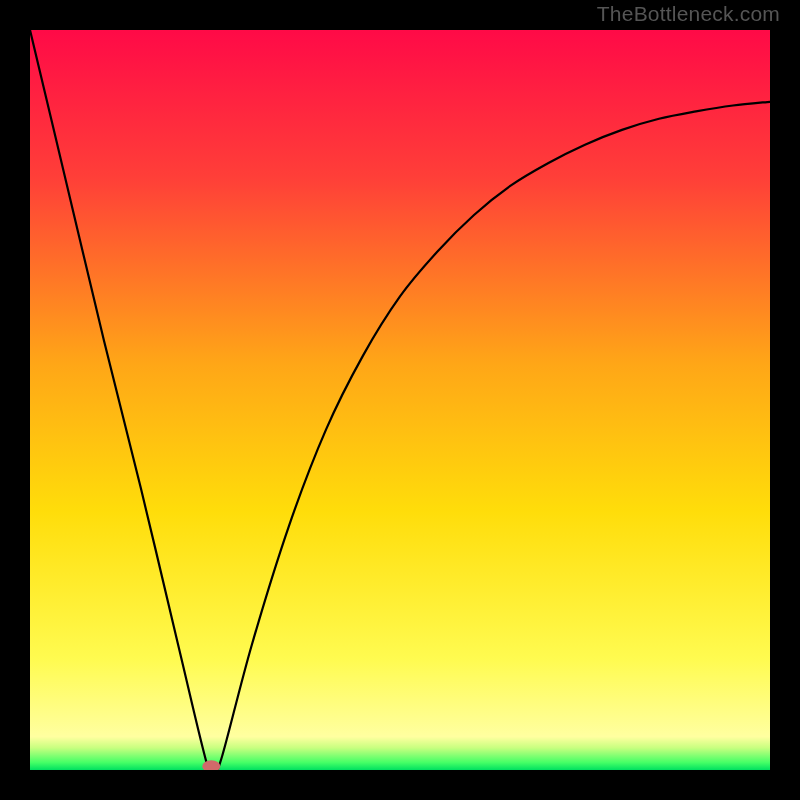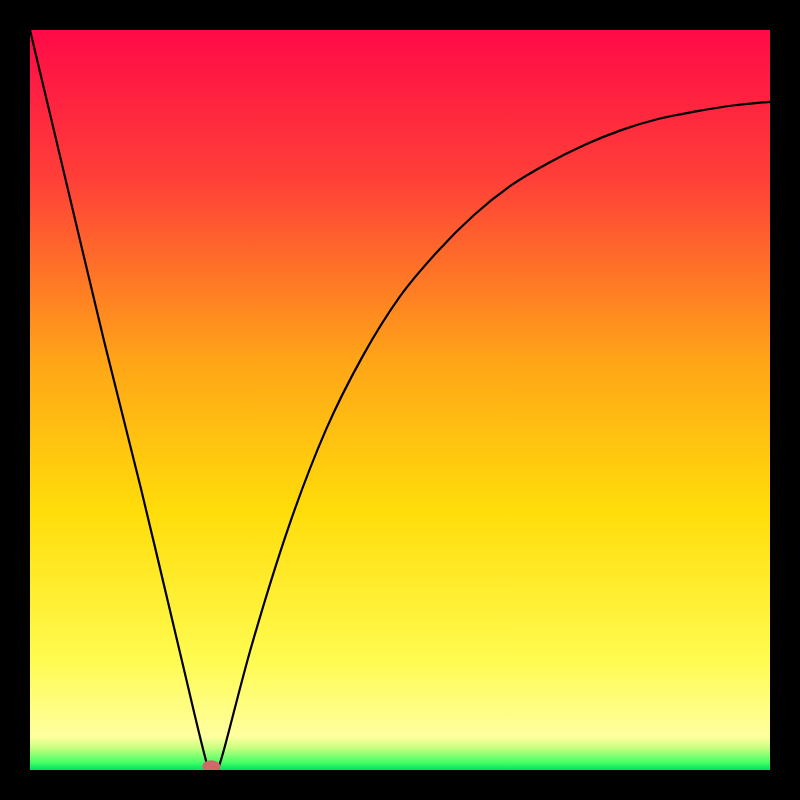--- a/index.html
+++ b/index.html
@@ -37,20 +37,21 @@
   .svg-plot {
     width: 740px;
     height: 740px;
     display: block;
   }
 </style>
 </head>
 <body>
 
 <div class="frame">
+  <div class="watermark">TheBottleneck.com</div>
 
   <div class="plot-area">
     <svg class="svg-plot" viewBox="0 0 740 740">
       <defs>
         <linearGradient id="bgGrad" x1="0" y1="0" x2="0" y2="1">
             <stop offset="0%" stop-color="#ff0a47"></stop>
             <stop offset="20%" stop-color="#ff3f38"></stop>
             <stop offset="45%" stop-color="#ffa617"></stop>
             <stop offset="65%" stop-color="#ffdd0a"></stop>
             <stop offset="85%" stop-color="#fffb50"></stop>

